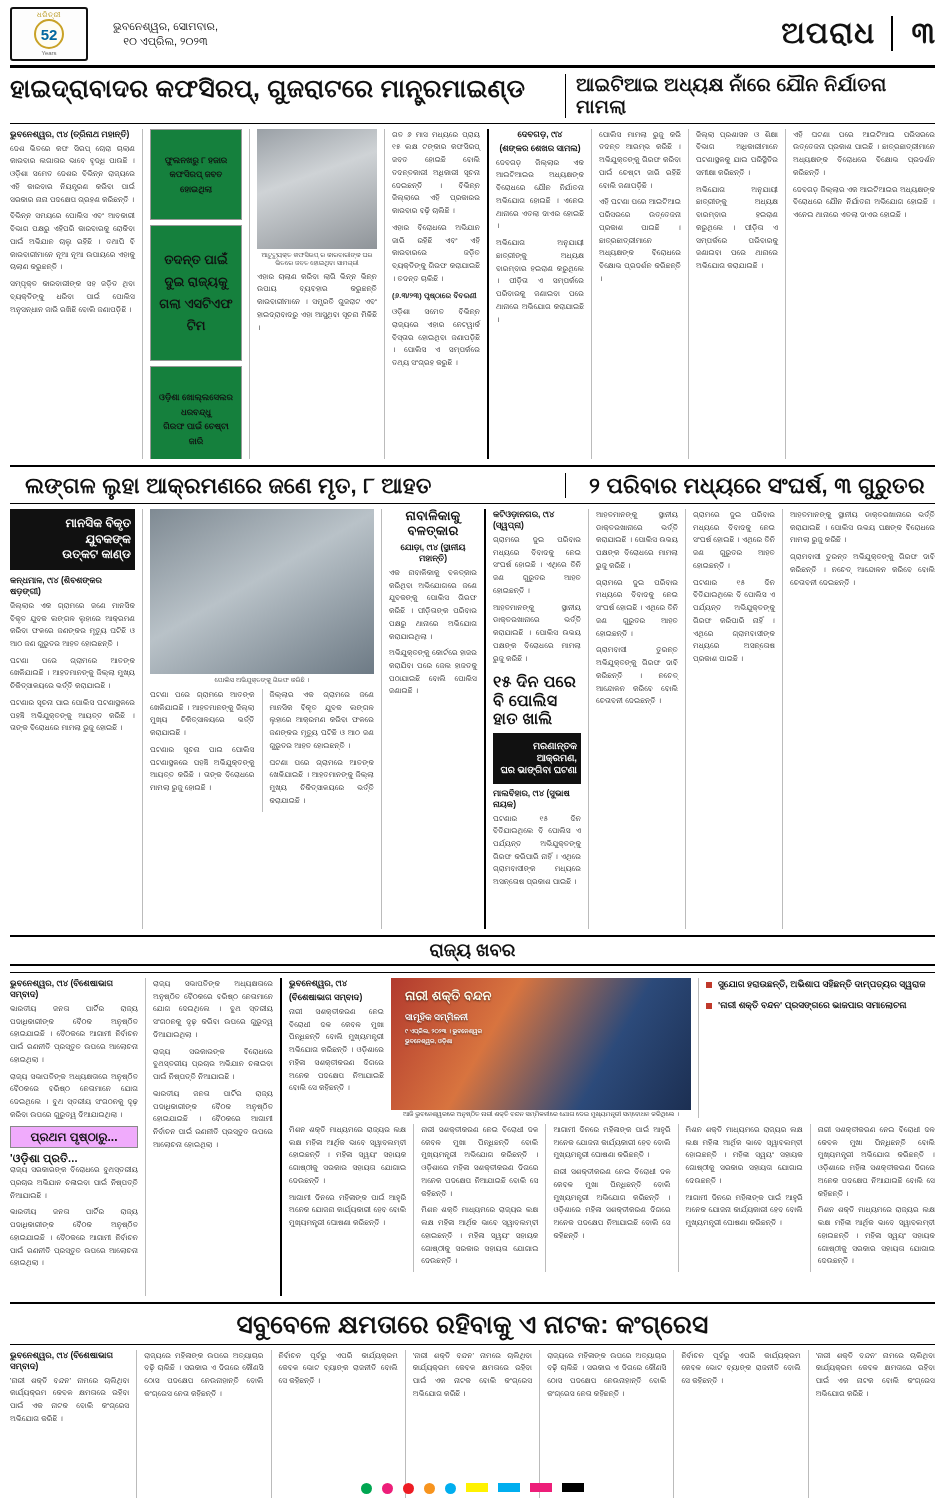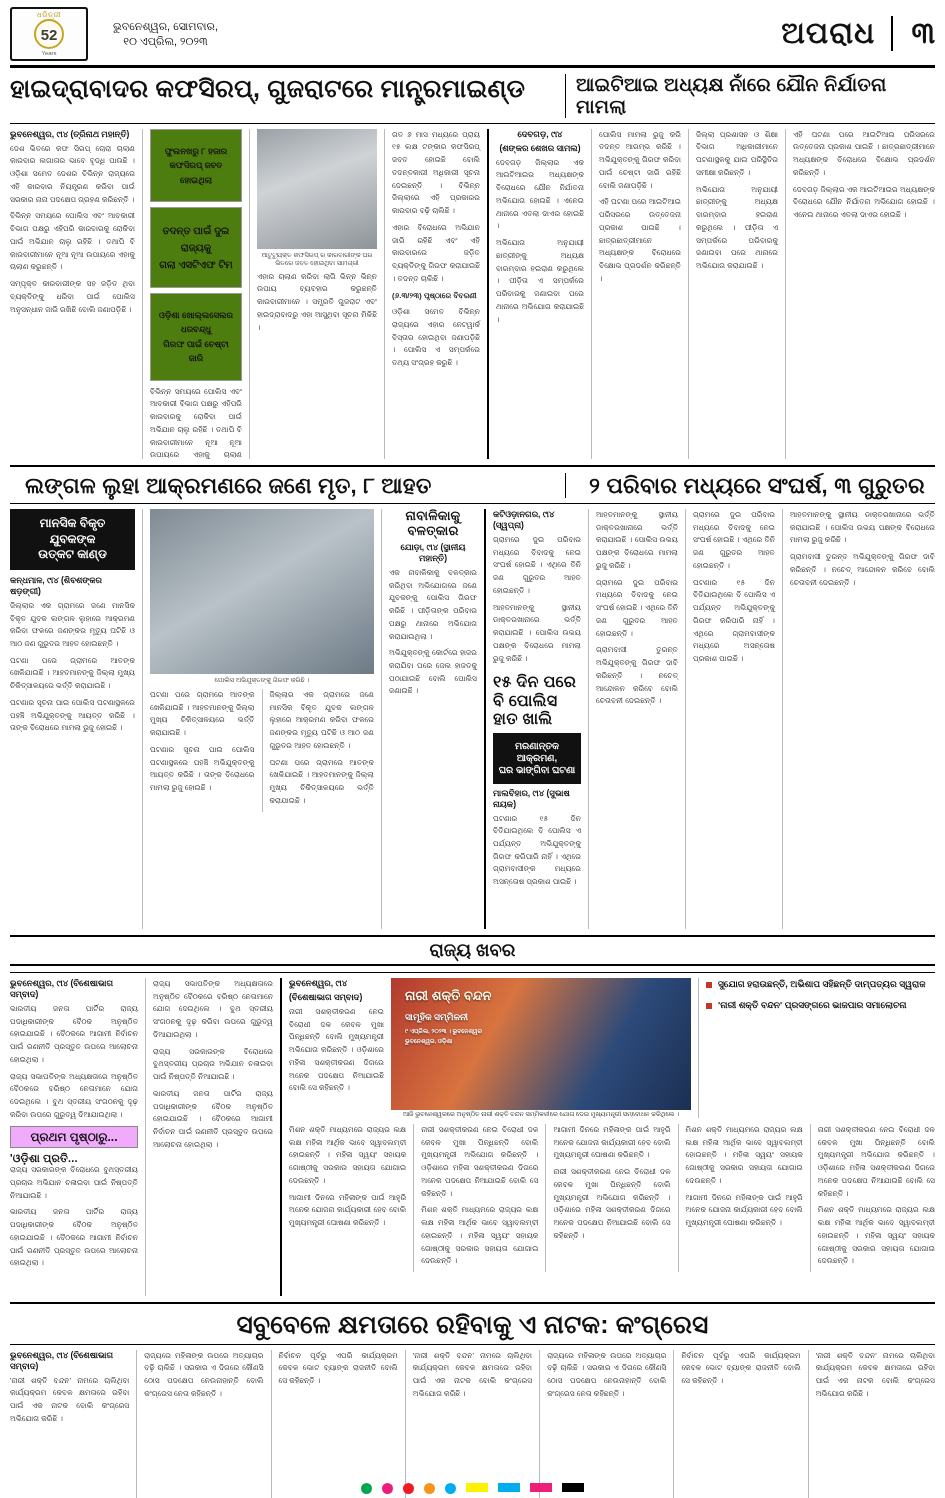--- a/index.html
+++ b/index.html
@@ -38,21 +38,21 @@
     position: relative;
     margin-right: 10px;
   }
   .logo-badge .ribbon {
     font-size: 7px; letter-spacing: .5px; color:#b08b00;
   }
   .logo-badge .circle {
     width: 30px; height: 30px; border-radius: 50%;
     border: 2px solid #c9a227;
     display:flex; align-items:center; justify-content:center;
-    font-weight: bold; font-size: 15px; color:#404040;
+    font-weight: bold; font-size: 15px; color:#0369a1;
     background: #fffdf3;
   }
   .logo-badge .years { font-size: 6px; color:#666; margin-top:1px;}
   .masthead-place {
     font-size: 11px; line-height: 15px; text-align:center;
     min-width: 135px; color:#111;
   }
   .masthead-spacer { flex: 1; }
   .section-title {
     font-size: 30px;
@@ -98,29 +98,29 @@
 
   .cap { font-size: 6.5px; text-align:center; margin-top:2px; color:#333; }
 
   
   .photo { background:#c8c9c4; position:relative; overflow:hidden; }
   .photo.p1 { background: linear-gradient(160deg,#9aa0a6 0%,#cfd3d6 40%,#8f9499 100%); }
   .photo.p2 { background: linear-gradient(150deg,#7f8a93 0%,#b9c2c8 45%,#6d7a85 100%); }
   .photo.p3 { background: linear-gradient(120deg,#b23a2e 0%,#d8743f 35%,#2c4a7a 70%,#1c2f52 100%); }
 
   .blackbox {
-    background:#111; color:#fff; text-align:center;
+    background:#111; color:#fff; text-align:right;
     font-weight:bold; padding:7px 4px; line-height:1.3;
   }
   .blackbox.small { font-size: 12px; }
   .blackbox.tiny { font-size: 9.5px; }
 
   .greybox {
-    background:#4d7c0f; border:1px solid #9a9a9a;
-    font-size:7.4px; line-height:1.7; padding:14px 6px;
+    background:#15803d; border:1px solid #9a9a9a;
+    font-size:7.4px; line-height:1.7; padding:23px 6px;
     text-align: justify;
   }
   .subhead-box {
     background:#f0abfc; border:1px solid #888;
     font-weight:bold; font-size:12px; text-align:center;
     padding:3px 4px;
   }
   .bullets { font-size: 9px; line-height:1.5; }
   .bullets li { margin-bottom: 8px; list-style:none; position:relative; padding-left:12px; font-weight:bold;}
   .bullets li:before {
@@ -189,21 +189,21 @@
       <div class="body-col">
         <p>ଦେଶ ଭିତରେ କଫ ସିରପ୍ ଚୋରା ଚାଲାଣ କାରବାର ଲଗାତାର ଭାବେ ବୃଦ୍ଧି ପାଉଛି । ଓଡ଼ିଶା ସମେତ ଦେଶର ବିଭିନ୍ନ ରାଜ୍ୟରେ ଏହି କାରବାର ନିୟନ୍ତ୍ରଣ କରିବା ପାଇଁ ସରକାର ନାନା ପଦକ୍ଷେପ ଗ୍ରହଣ କରିଛନ୍ତି ।</p>
         <p>ବିଭିନ୍ନ ସମୟରେ ପୋଲିସ ଏବଂ ଆବକାରୀ ବିଭାଗ ପକ୍ଷରୁ ଏହିପରି କାରବାରକୁ ରୋକିବା ପାଇଁ ଅଭିଯାନ ଚାଲୁ ରହିଛି । ତଥାପି ବି କାରବାରୀମାନେ ନୂଆ ନୂଆ ଉପାୟରେ ଏହାକୁ ଚାଲାଣ କରୁଛନ୍ତି ।</p>
         <p>ସମ୍ପୃକ୍ତ କାରବାରୀଙ୍କ ସହ ଜଡ଼ିତ ଥିବା ବ୍ୟକ୍ତିଙ୍କୁ ଧରିବା ପାଇଁ ପୋଲିସ ଅନୁସନ୍ଧାନ ଜାରି ରଖିଛି ବୋଲି ଜଣାପଡ଼ିଛି ।</p>
       </div>
     </div>
 
     <div style="flex:0 0 100px;" class="vsep">
       <div class="greybox" style="font-weight:bold; font-size:8.5px; text-align:center; margin-bottom:5px; white-space:pre-line;">ଫୁଲନଖରୁ ୮ ହଜାର
 କଫସିରପ୍ ଜବତ ହୋଇଥିଲା</div>
-      <div class="greybox" style="font-weight:bold; font-size:10px; text-align:center; margin-bottom:5px; white-space:pre-line;">ତଦନ୍ତ ପାଇଁ ଦୁଇ ରାଜ୍ୟକୁ
+      <div class="greybox" style="font-weight:bold; font-size:13px; text-align:center; margin-bottom:5px; white-space:pre-line;">ତଦନ୍ତ ପାଇଁ ଦୁଇ ରାଜ୍ୟକୁ
 ଗଲା ଏସଟିଏଫ ଟିମ</div>
       <div class="greybox" style="font-weight:bold; font-size:8.5px; text-align:center; margin-bottom:5px; white-space:pre-line;">ଓଡ଼ିଶା ଖୋଲ୍ଲସେଲର ଧରବନ୍ଦ୍ଧୁ
 ଗିରଫ ପାଇଁ ଚେଷ୍ଟା ଜାରି</div>
       <div class="body-col">
         <p>ବିଭିନ୍ନ ସମୟରେ ପୋଲିସ ଏବଂ ଆବକାରୀ ବିଭାଗ ପକ୍ଷରୁ ଏହିପରି କାରବାରକୁ ରୋକିବା ପାଇଁ ଅଭିଯାନ ଚାଲୁ ରହିଛି । ତଥାପି ବି କାରବାରୀମାନେ ନୂଆ ନୂଆ ଉପାୟରେ ଏହାକୁ ଚାଲାଣ କରୁଛନ୍ତି ।</p>
       </div>
     </div>
 
     <div style="flex:0 0 128px;" class="vsep">
       <div class="photo p1" style="width:100%; height:120px;"></div>

